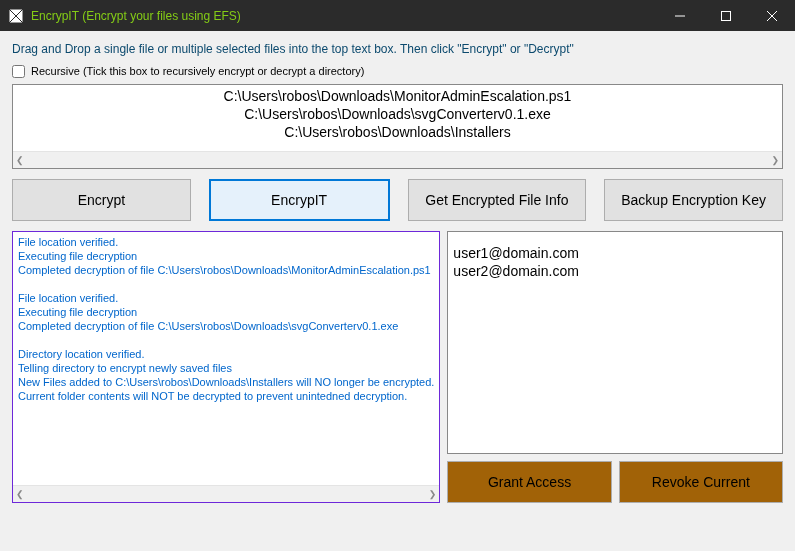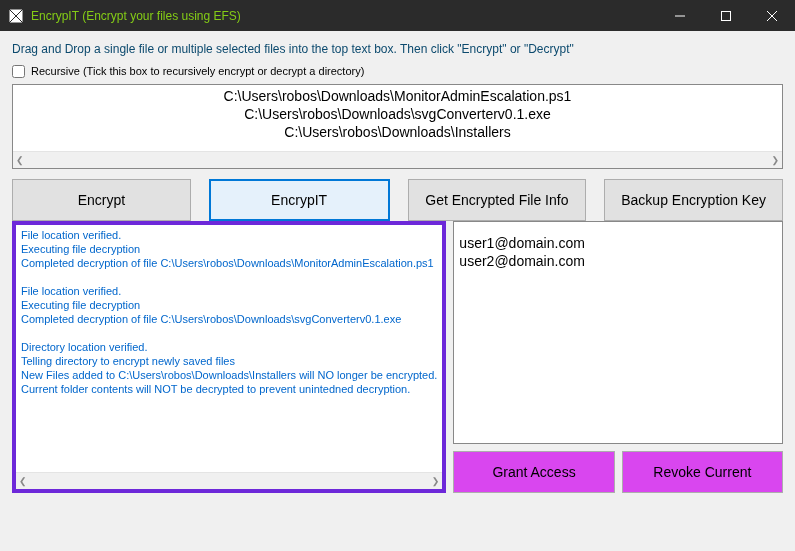--- a/index.html
+++ b/index.html
@@ -90,21 +90,21 @@
   align-items: center;
   justify-content: space-between;
   padding: 0 3px;
   font-size: 9px;
   color: #888;
 }
 
 .btnrow {
   display: flex;
   gap: 18px;
-  margin-bottom: 0;
+  margin-bottom: 10px;
 }
 .bigbtn {
   flex: 1;
   height: 42px;
   background: #e1e1e1;
   border: 1px solid #adadad;
   font-size: 14px;
   font-family: inherit;
   cursor: pointer;
 }
@@ -113,21 +113,21 @@
   background: #e5f1fb;
 }
 
 .lower {
   display: flex;
   gap: 7px;
   height: 272px;
 }
 .leftpanel {
   flex: 1.08;
-  border: 4px solid #6d28d9;
+  border: 1px solid #6d28d9;
   background: #fff;
   display: flex;
   flex-direction: column;
 }
 .logbox {
   flex: 1;
   padding: 3px 5px;
   font-size: 11px;
   line-height: 14px;
   color: #0066cc;
@@ -157,21 +157,21 @@
   resize: none;
   outline: none;
 }
 .accessrow {
   display: flex;
   gap: 7px;
 }
 .accessbtn {
   flex: 1;
   height: 42px;
-  background: #d946ef;
+  background: #a16207;
   border: 1px solid #adadad;
   font-size: 14px;
   font-family: inherit;
   cursor: pointer;
 }
 </style>
 </head>
 <body>
 
 <div class="titlebar">

